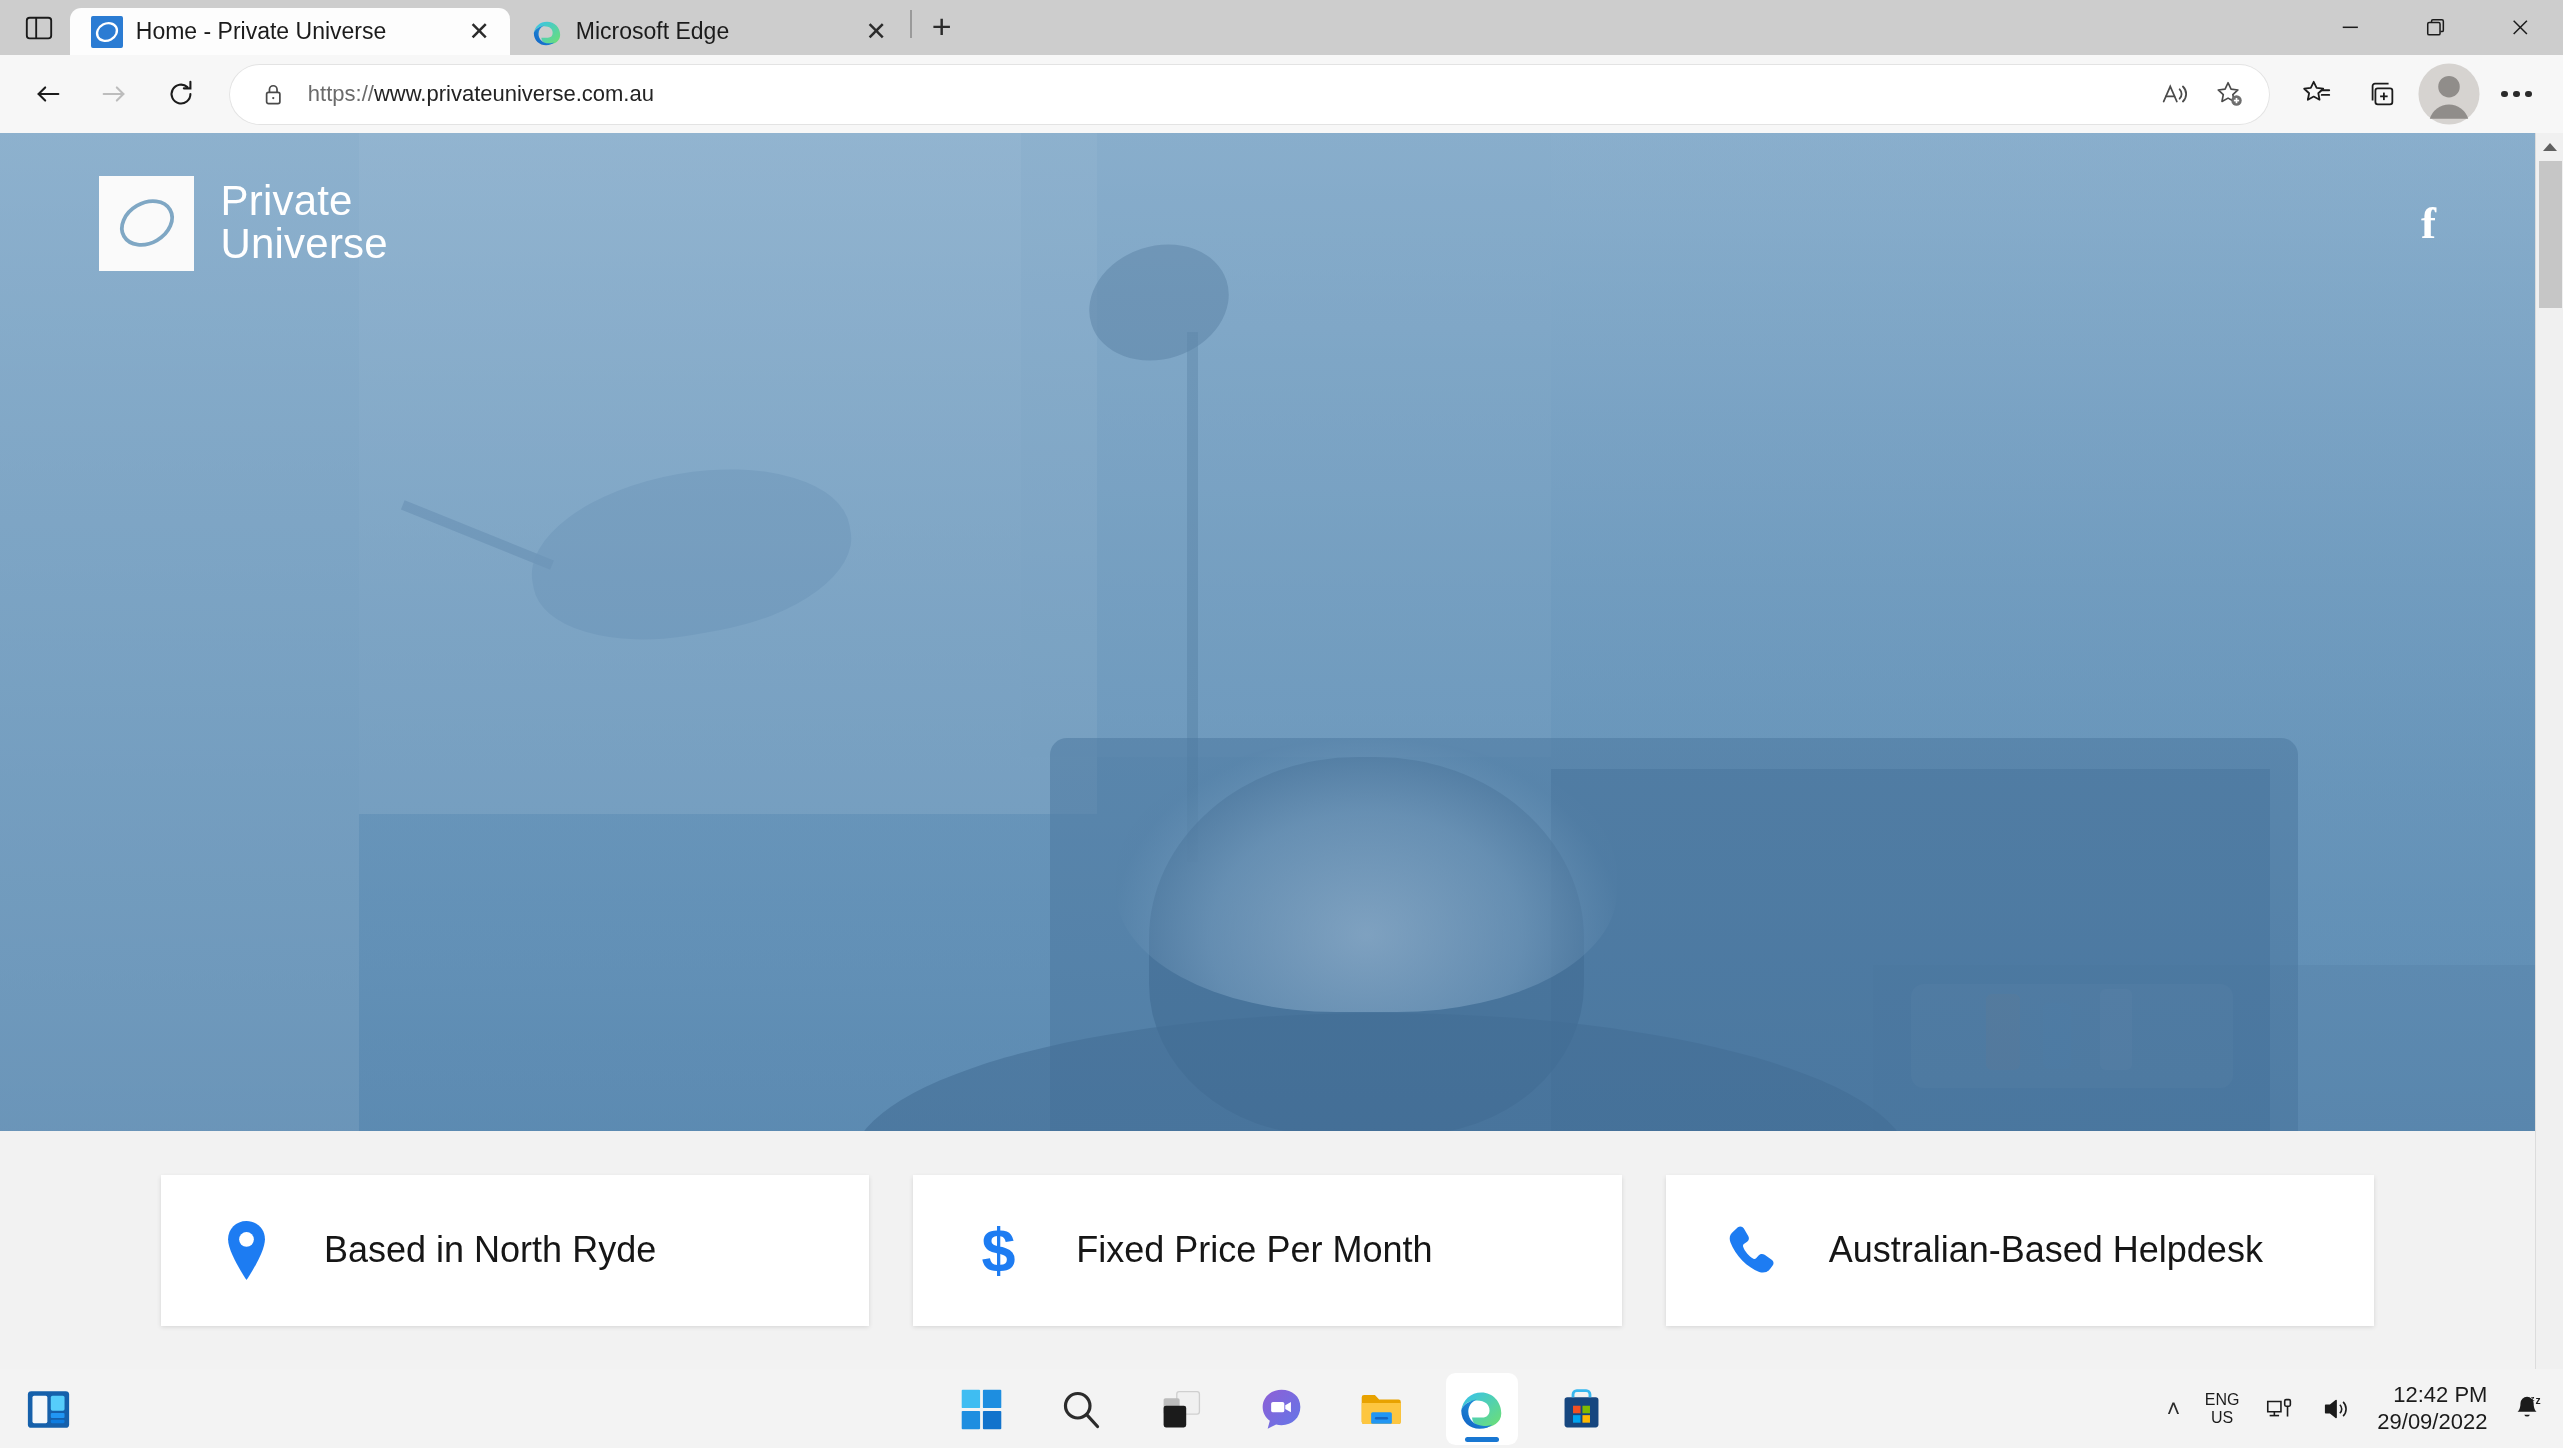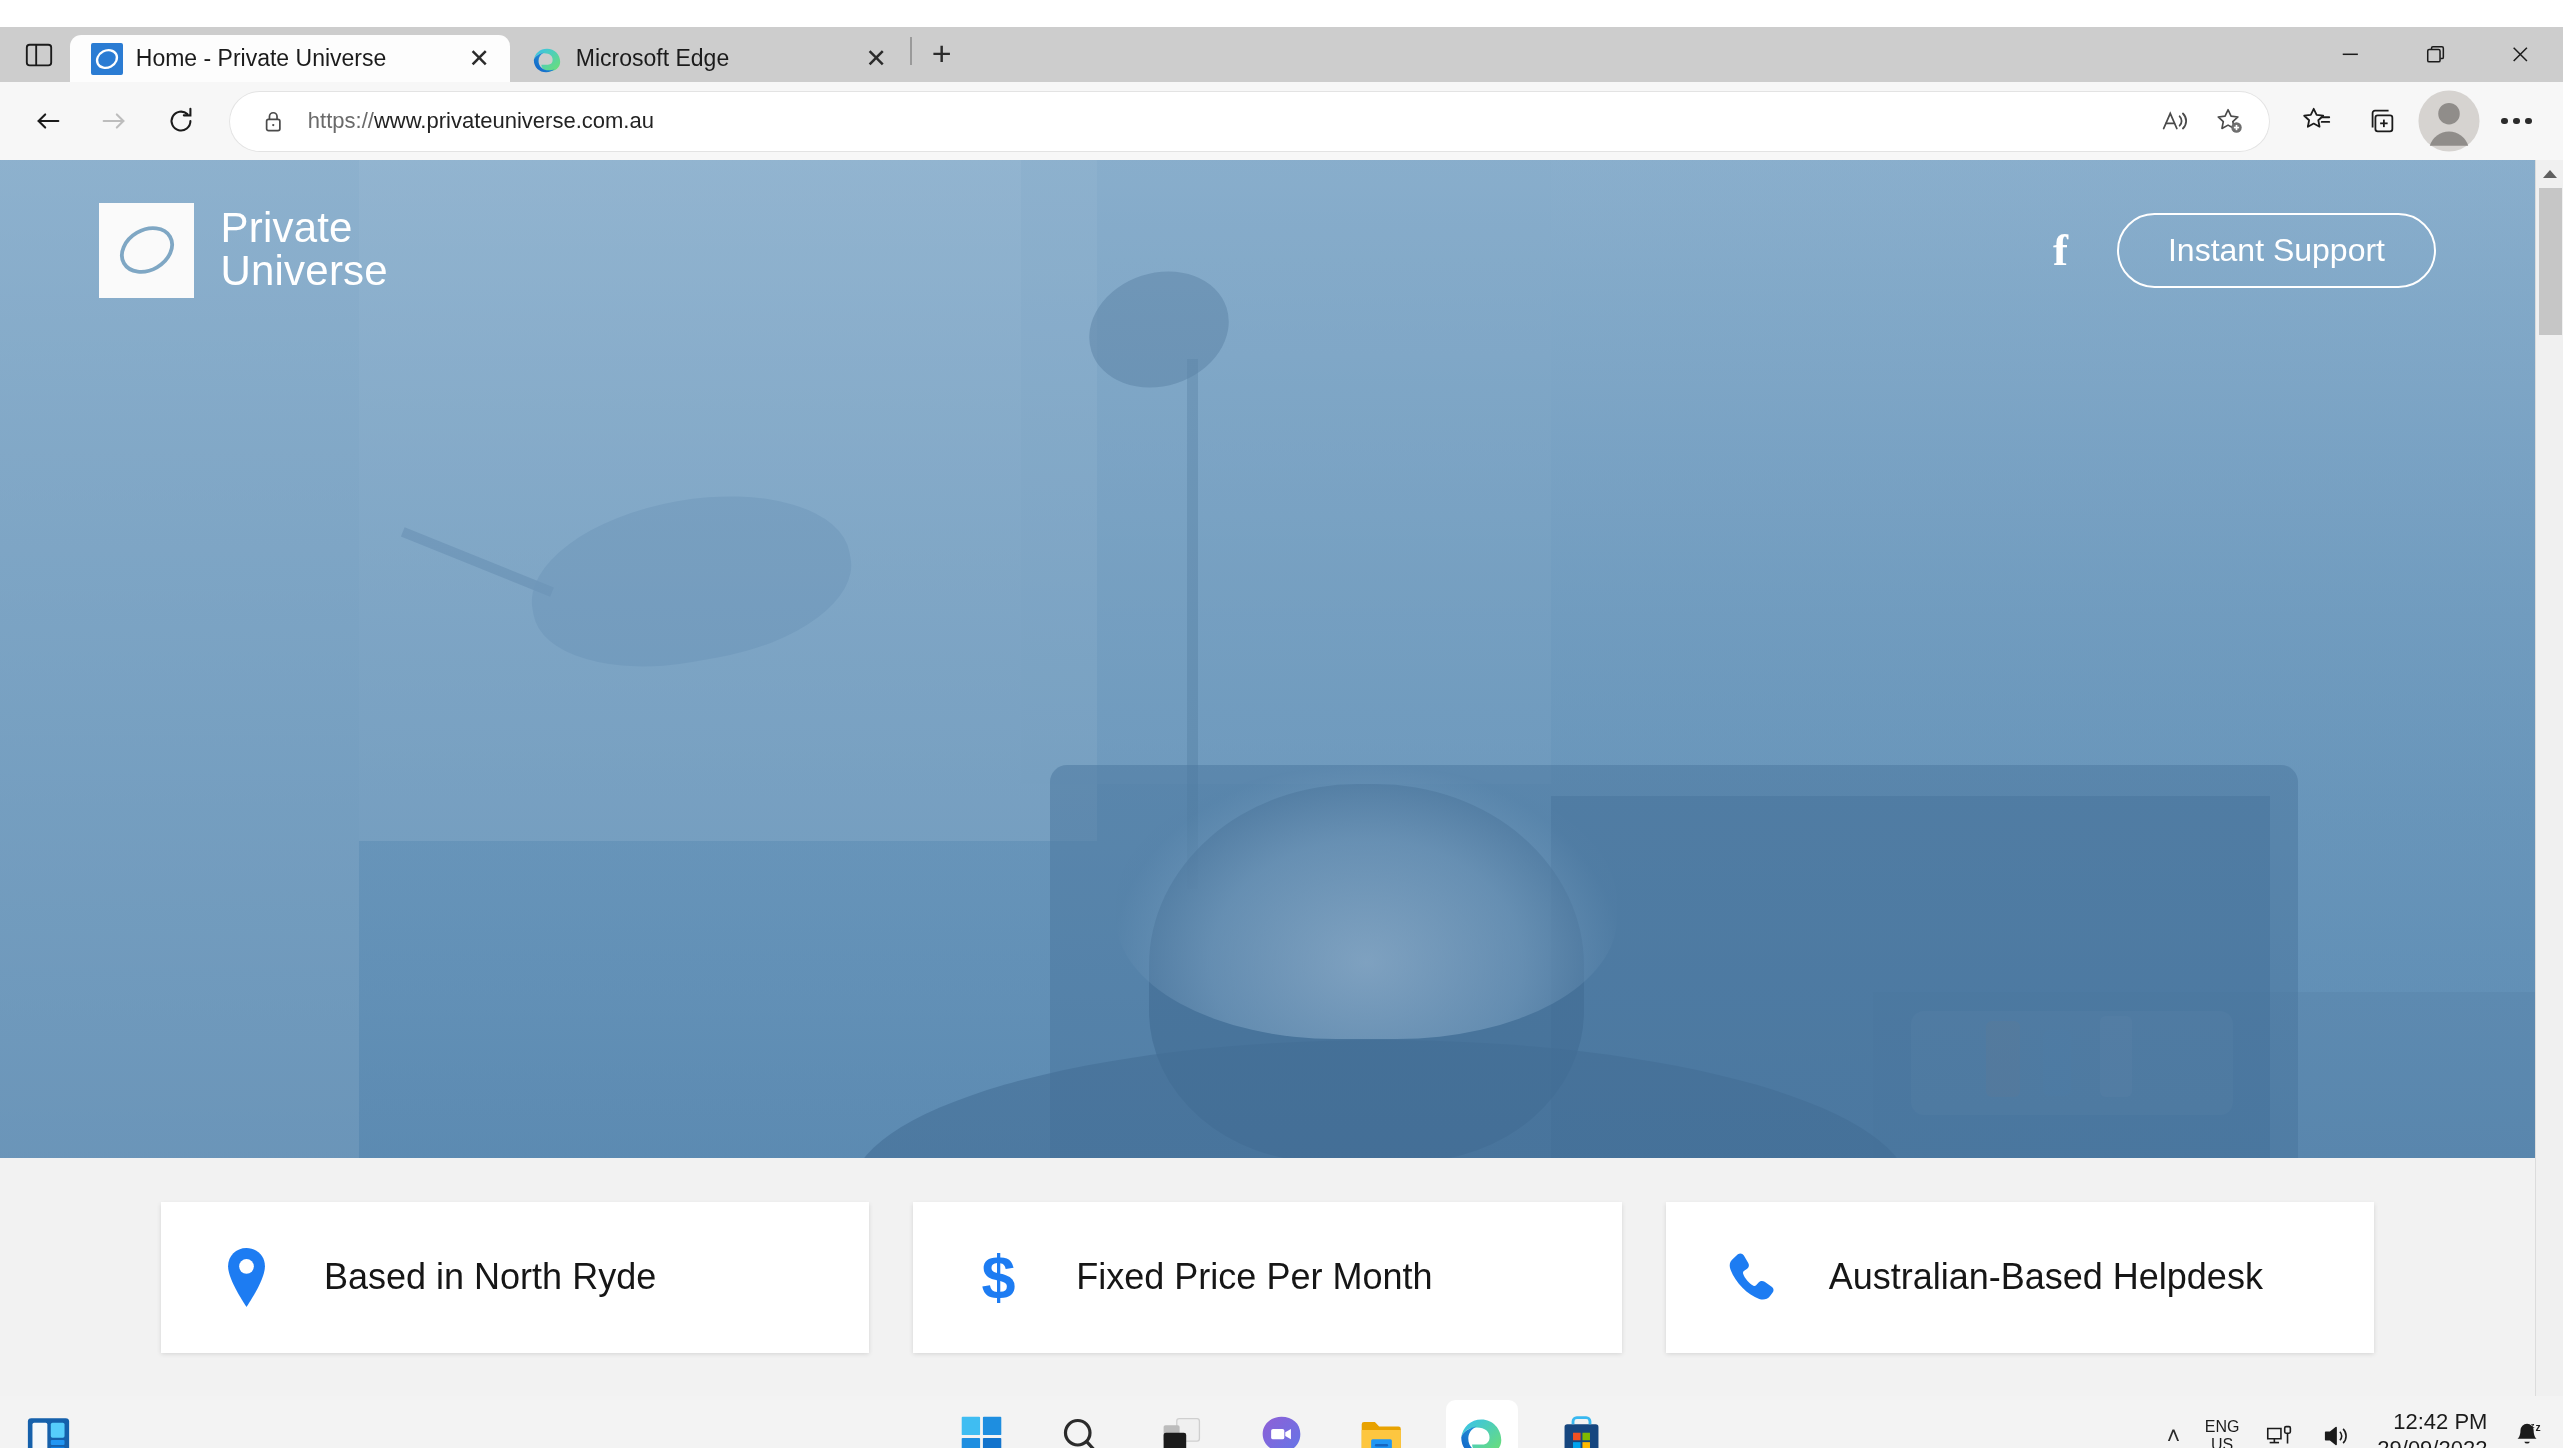--- a/index.html
+++ b/index.html
@@ -6,21 +6,21 @@
   html, body {
     width: 2563px; height: 1449px;
     overflow: hidden;
     font-family: "Liberation Sans", sans-serif;
     background: #fff;
   }
 
   
   .browser { width: 2563px; height: 1369px; background: #cdcdcd; position: relative; }
 
-  .tabstrip { height: 55px; display: flex; align-items: flex-end; padding-left: 7.6px; position: relative; margin-top: 27px; }
+  .tabstrip { height: 55px; display: flex; align-items: flex-end; padding-left: 7.6px; position: relative; }
 
   .tab-side-btn {
     width: 62px; height: 55px; display: flex; align-items: center; justify-content: center;
     flex: 0 0 auto;
   }
   .tab-side-btn svg { width: 30px; height: 30px; }
 
   .tab {
     height: 47px; display: flex; align-items: center; gap: 13.2px;
     padding: 0 11.3px 0 21px; border-radius: 11.3px 11.3px 0 0;
@@ -384,21 +384,20 @@
           </span>
           <span class="logo-text">
             <span>Private</span><br>
             <span>Universe</span>
           </span>
         </div>
 
 
         <div class="header-right">
           <span class="fb-icon">f</span>
-          <a class="support-btn">Instant Support</a>
         </div>
       </div>
 
     </div>
 
     <div class="features">
       <div class="card">
         <span class="card-icon">
           <svg viewBox="0 0 44 56" fill="#1d7cf2">
             <path d="M22 0C12 0 4.5 7.6 4.5 17.4 4.5 30.6 22 56 22 56s17.5-25.4 17.5-38.6C39.5 7.6 32 0 22 0z"></path>

